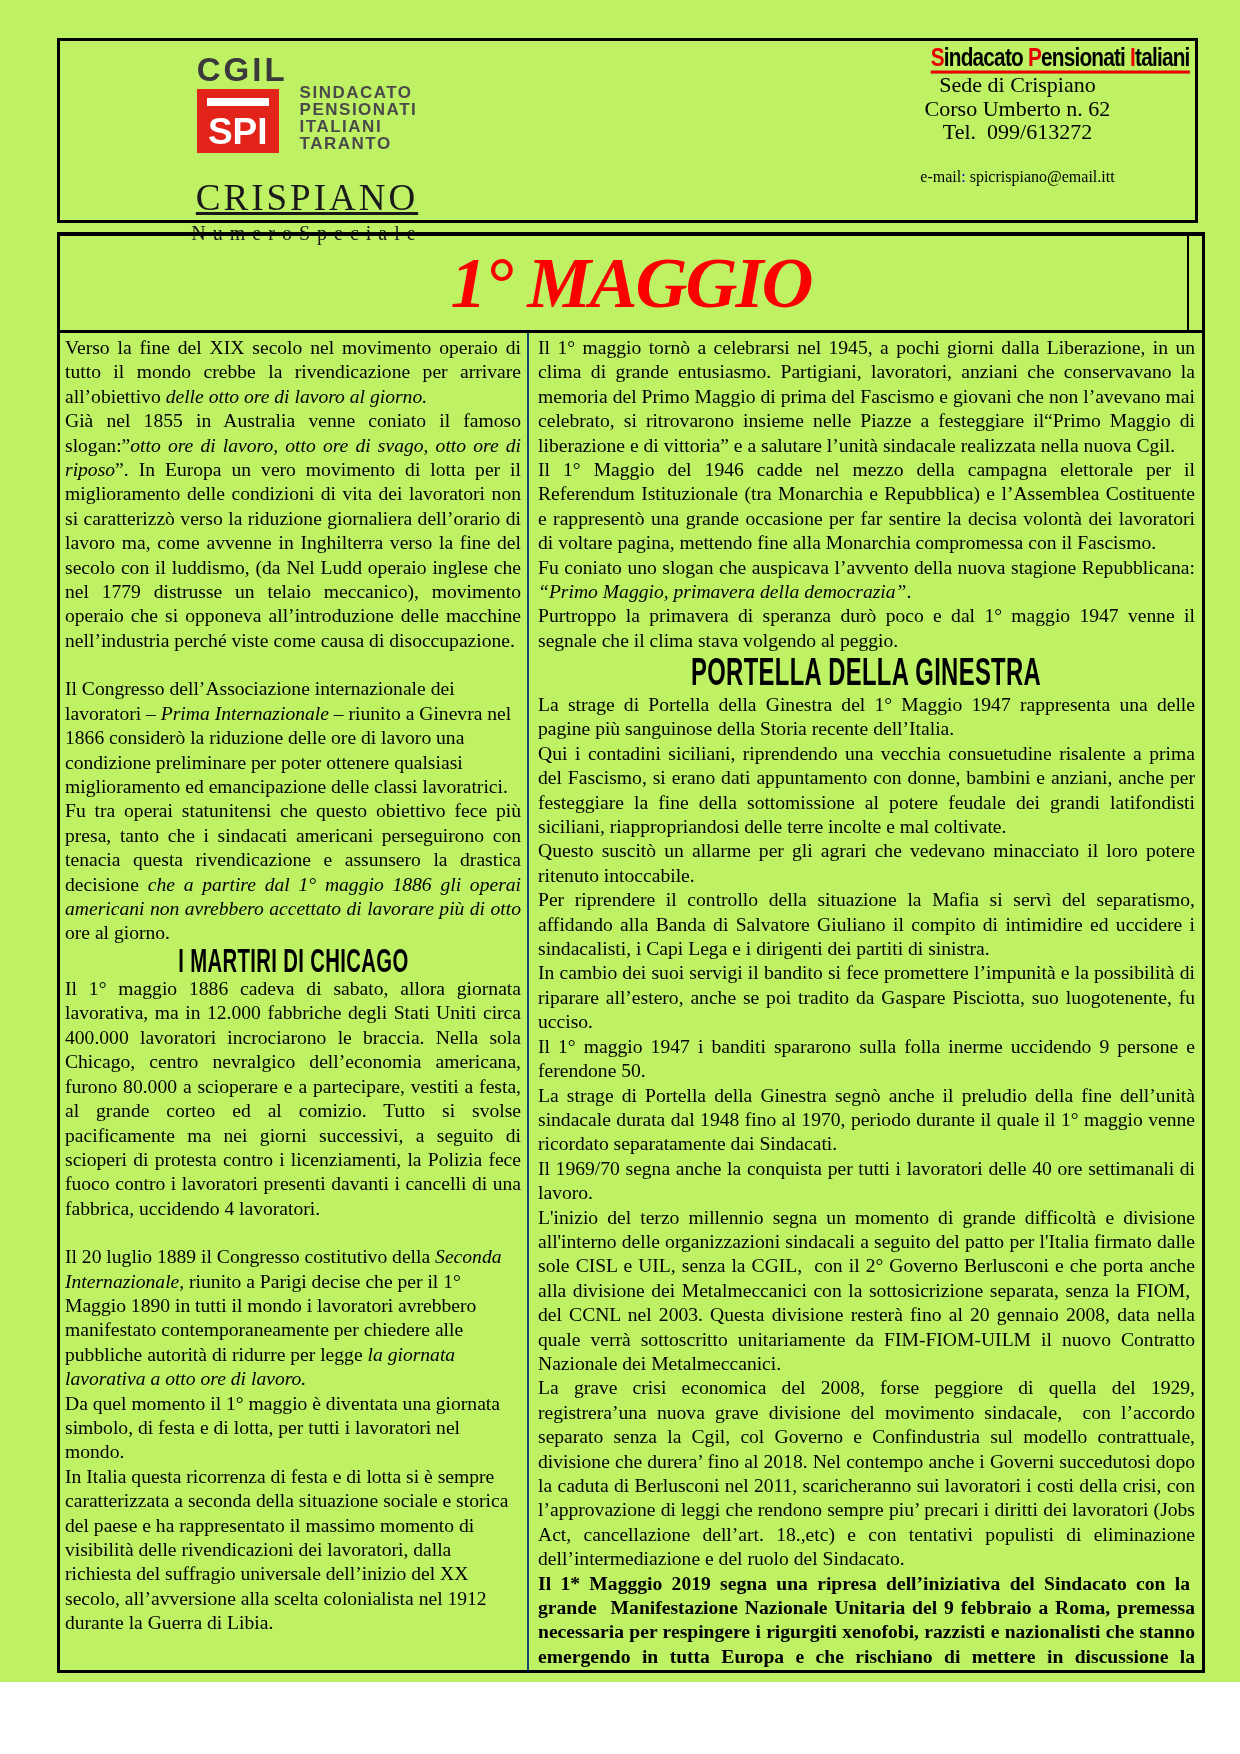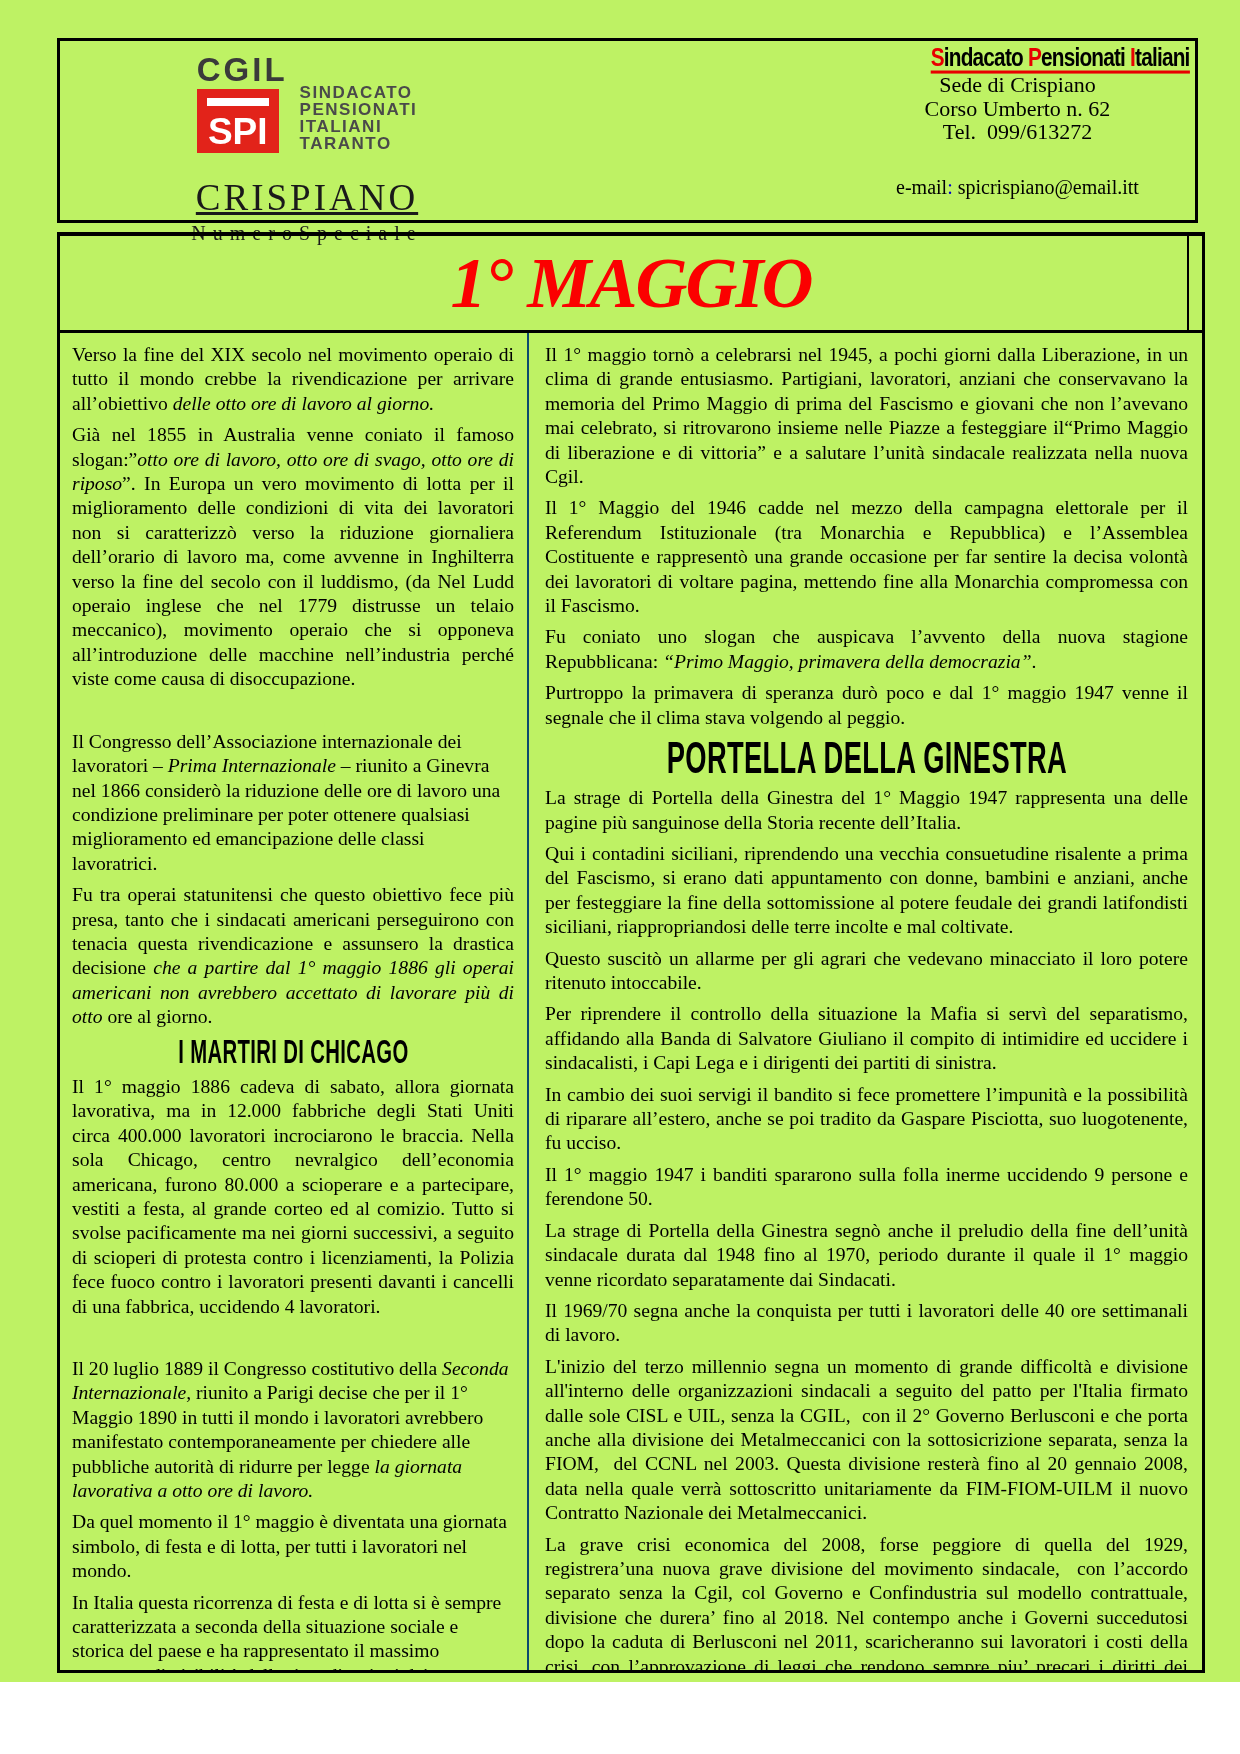--- a/index.html
+++ b/index.html
@@ -23,49 +23,49 @@
   .logo-issue {font-size:20px; letter-spacing:7px; margin-top:3px; color:#1a1a1a;}
 
   .masthead {position:absolute; top:3px; right:5px; width:345px; text-align:center;}
   .masthead-title-wrap {text-align:right; line-height:1;}
   .masthead-title {display:inline-block; white-space:nowrap;
                    font-family:"Liberation Sans", sans-serif; font-weight:800; font-size:26px;
                    letter-spacing:-1px; transform:scale(0.80,1.02); transform-origin:top right;
                    border-bottom:3px solid #e80000; padding-bottom:0px;}
   .masthead-title .red {color:#e80000;}
   .address-line {font-size:22px; line-height:23.5px;}
-  .email-line {font-size:20px; margin-top:32px;}
+  .email-line {font-size:16px; margin-top:24px;}
   .email-colon {color:#0000cd;}
 
   
   .main-box {position:absolute; left:57px; top:232px; width:1148px; height:1441px;
              border:3px solid #000; border-top-width:4px; box-sizing:border-box;
              display:flex; flex-direction:column; overflow:hidden;}
   .title-section {position:relative; border-bottom:3px solid #000; padding:0 0 2px 0;}
   .sliver-line {position:absolute; top:0; right:13px; bottom:0; width:0; border-left:2px solid #000;}
   .main-title {text-align:center; color:#fb0000; font-weight:700; font-style:italic;
                font-size:72px; line-height:90px; letter-spacing:-2px; padding-top:2px;}
   .subtitle {text-align:center; font-weight:700; font-style:italic; font-size:34px;
              line-height:39px; letter-spacing:-0.5px;}
 
   .columns {flex:1; display:flex; align-items:stretch;}
   .col-left {width:467px; box-sizing:border-box; padding:3px 6px 6px 5px;}
   .col-right {flex:1; box-sizing:border-box; border-left:2px solid #0c4a6e; padding:3px 7px 6px 9px;}
 
-  .body-p {margin:7px; font-size:19.6px; line-height:24.4px; text-align:justify;}
+  .body-p {margin:0; font-size:19.6px; line-height:24.4px; text-align:justify;}
   .body-p.align-left {text-align:left;}
   .body-p.bold {font-weight:700;}
   .it {font-style:italic;}
   .p-spacer {height:24px;}
   .col-heading {text-align:center; font-family:"Liberation Sans", sans-serif; font-weight:800;
                 line-height:1.08; margin:0;}
   .col-heading .cond {display:inline-block; white-space:nowrap; transform:scale(0.70,1.12);
                       transform-origin:center; letter-spacing:0.5px;}
   .col-heading.h1 {font-size:29px;}
-  .col-heading.h2 {font-size:39px; margin:1px 0 2px 0;}
+  .col-heading.h2 {font-size:34px; margin:1px 0 2px 0;}
 </style>
 </head>
 <body>
 
 <div class="page">
 
   <div class="header-box">
     <div class="logo-block">
       <div class="logo-row">
         <div>

